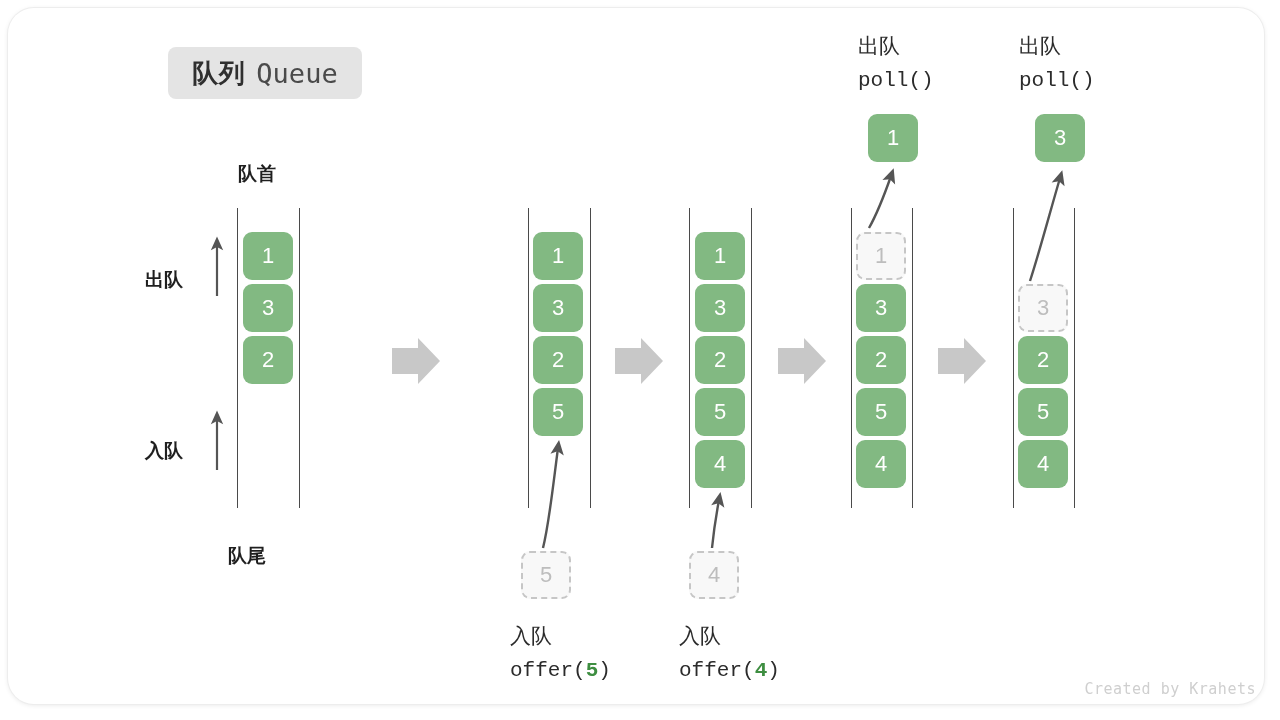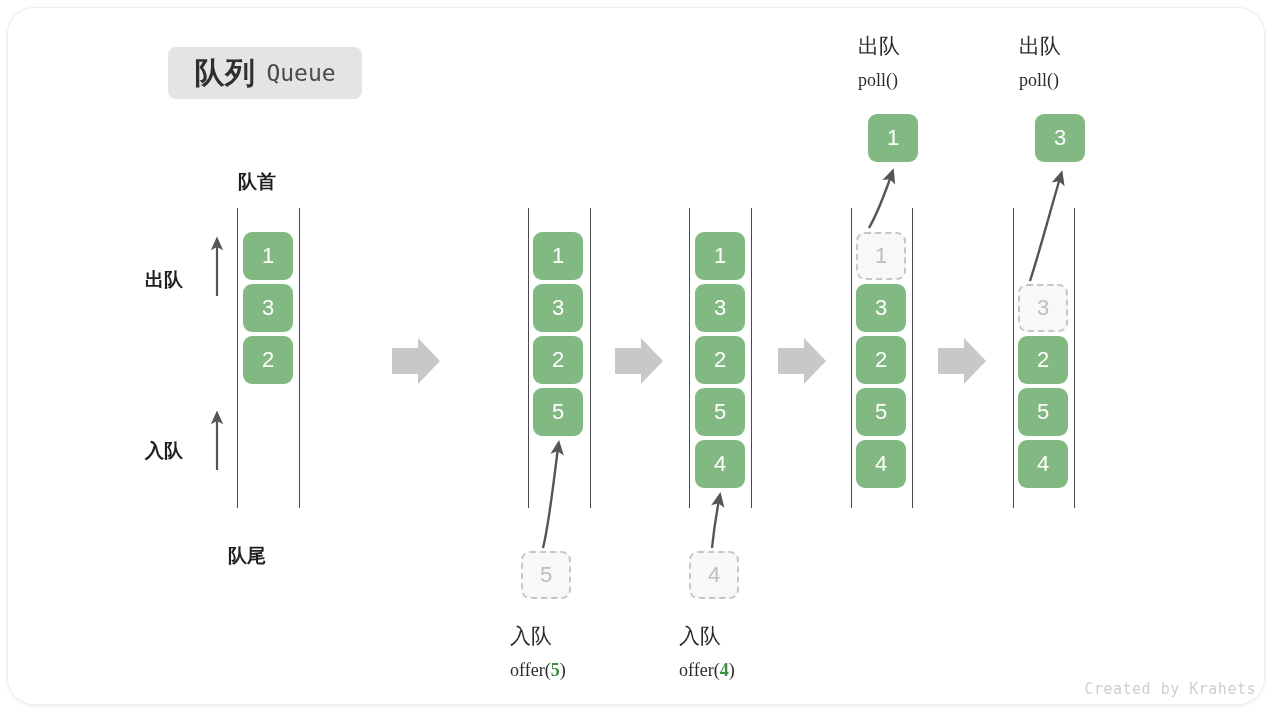--- a/index.html
+++ b/index.html
@@ -40,28 +40,28 @@
     height: 52px;
     background: #e4e4e4;
     border-radius: 8px;
     display: flex;
     align-items: center;
     justify-content: center;
     gap: 11px;
     white-space: nowrap;
   }
   .title-cn {
-    font-size: 30px;
+    font-size: 26px;
     font-weight: bold;
     color: #2f2f2f;
     letter-spacing: 0.5px;
   }
   .title-en {
     font-family: "DejaVu Sans Mono", "Liberation Mono", monospace;
-    font-size: 23px;
+    font-size: 27px;
     color: #4a4a4a;
   }
   
   .cn-bold {
     position: absolute;
     font-size: 19px;
     font-weight: bold;
     color: #1f1f1f;
     white-space: nowrap;
   }
@@ -71,22 +71,22 @@
     text-align: left;
     line-height: 35px;
   }
   .op-label .l1 {
     display: block;
     font-size: 21px;
     color: #2b2b2b;
   }
   .op-label .l2 {
     display: block;
-    font-family: Liberation Serif, serif;
-    font-size: 18px;
+    font-family: Liberation Mono, monospace;
+    font-size: 21px;
     color: #2b2b2b;
   }
   .op-label .l2 .num { color: #3e8e41; font-weight: bold; }
 
   
   .rail {
     position: absolute;
     width: 1px;
     background: #4a4a4a;
   }
@@ -133,21 +133,21 @@
 
 <div id="figure">
 
   <div class="card"></div>
 
   <div class="title-badge">
     <span class="title-cn">队列</span>
     <span class="title-en">Queue</span>
   </div>
 
-  <div class="cn-bold" style="left:238px; top:169px;">队首</div>
+  <div class="cn-bold" style="left:238px; top:161px;">队首</div>
   <div class="cn-bold" style="left:228px; top:543px;">队尾</div>
   <div class="cn-bold" style="left:145px; top:267px;">出队</div>
   <div class="cn-bold" style="left:145px; top:438px;">入队</div>
 
   <div class="rail" style="left:237px; top:208px; height:300px;"></div>
   <div class="rail" style="left:299px; top:208px; height:300px;"></div>
 
   <div class="block" style="left:243px; top:232px;">1</div>
   <div class="block" style="left:243px; top:284px;">3</div>
   <div class="block" style="left:243px; top:336px;">2</div>

